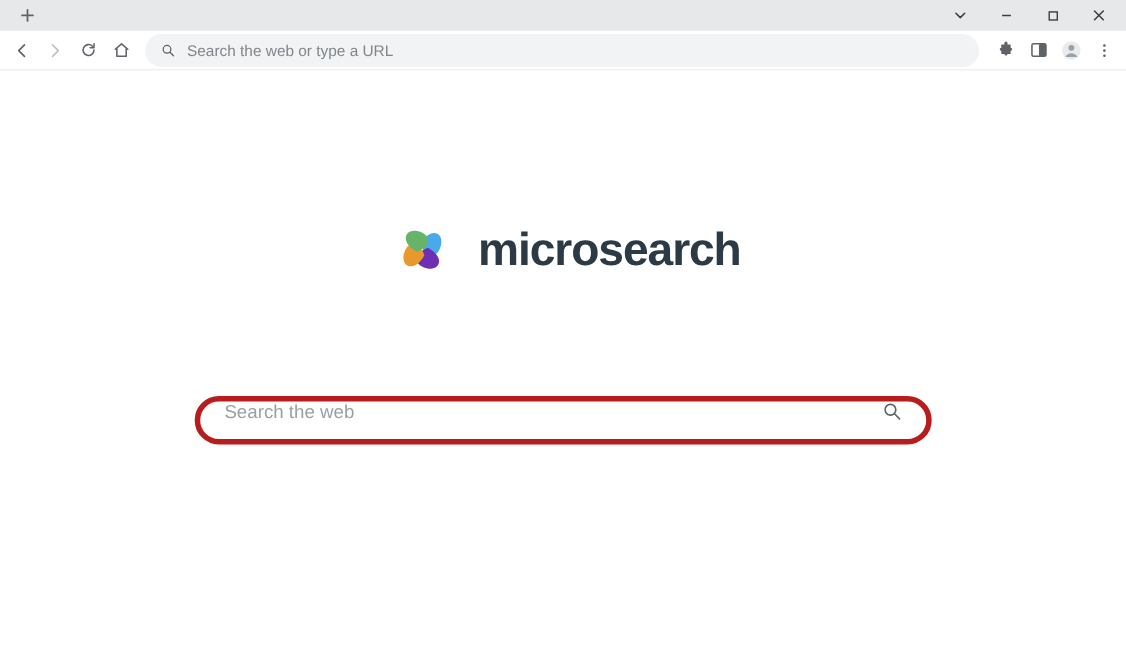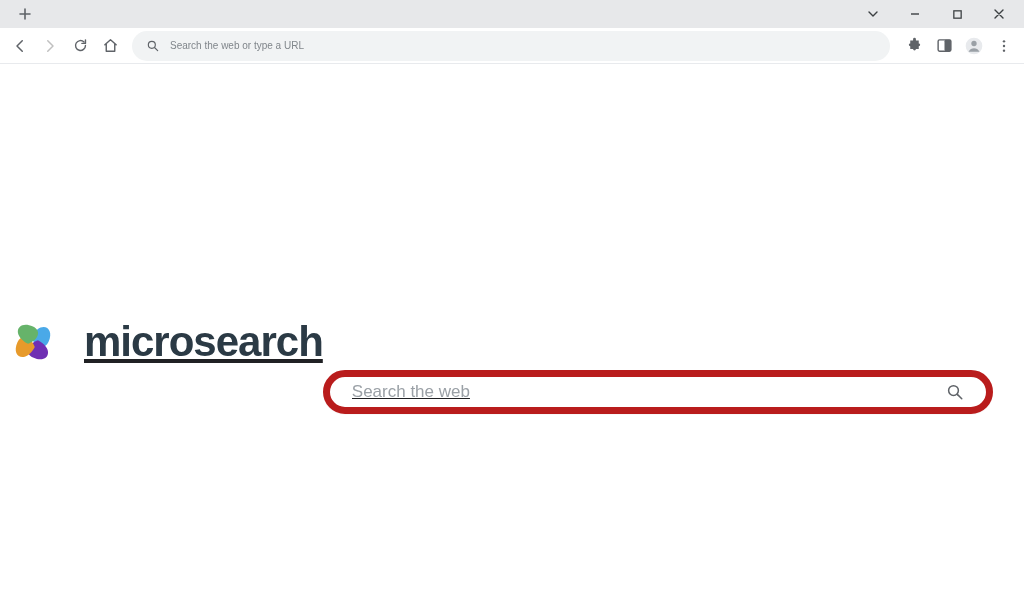--- a/index.html
+++ b/index.html
@@ -80,55 +80,54 @@
       border-radius:15px;
       display:flex;
       align-items:center;
       padding:0 14px;
       gap:10px;
       margin:0 6px;
     }
     .omnibox svg { color:#5f6368; flex:0 0 auto; }
     .omnibox input {
       border:none;background:transparent;outline:none;
-      flex:1;font-size:10px;color:#202124;
+      flex:1;font-size:14px;color:#202124;
     }
     .omnibox input::placeholder { color:#80868b; }
     .toolbar-right {
       display:flex;align-items:center;gap:2px;margin-left:2px;
     }
 
     
     .content {
       height:525px;
       display:flex;
-      flex-direction:row;
+      flex-direction:column;
       align-items:center;
       padding-top:130px;
-      text-decoration:underline;
     }
     .brand {
       display:flex; align-items:center; gap:18px;
       margin-bottom:100px;
     }
     .brand-logo { width:66px; height:66px; }
     .brand-name {
       font-family: "Helvetica Neue", Arial, sans-serif;
       font-size:42px;
       font-weight:600;
       letter-spacing:-1px;
       color:#2b3a45;
     }
     .search-box {
       width:670px;
       height:44px;
-      border:7px solid #b91c1c;
+      border:5px solid #b91c1c;
       border-radius:22px;
       display:flex;
-      align-items:center;
+      align-items:flex-start;
       padding:0 22px;
       box-shadow:0 1px 1px rgba(0,0,0,0.03);
     }
     .search-box input {
       flex:1;border:none;outline:none;
       font-size:17px;color:#202124;background:transparent;
     }
     .search-box input::placeholder { color:#9aa0a6; }
     .search-box .search-go {
       color:#5f6368;cursor:pointer;

